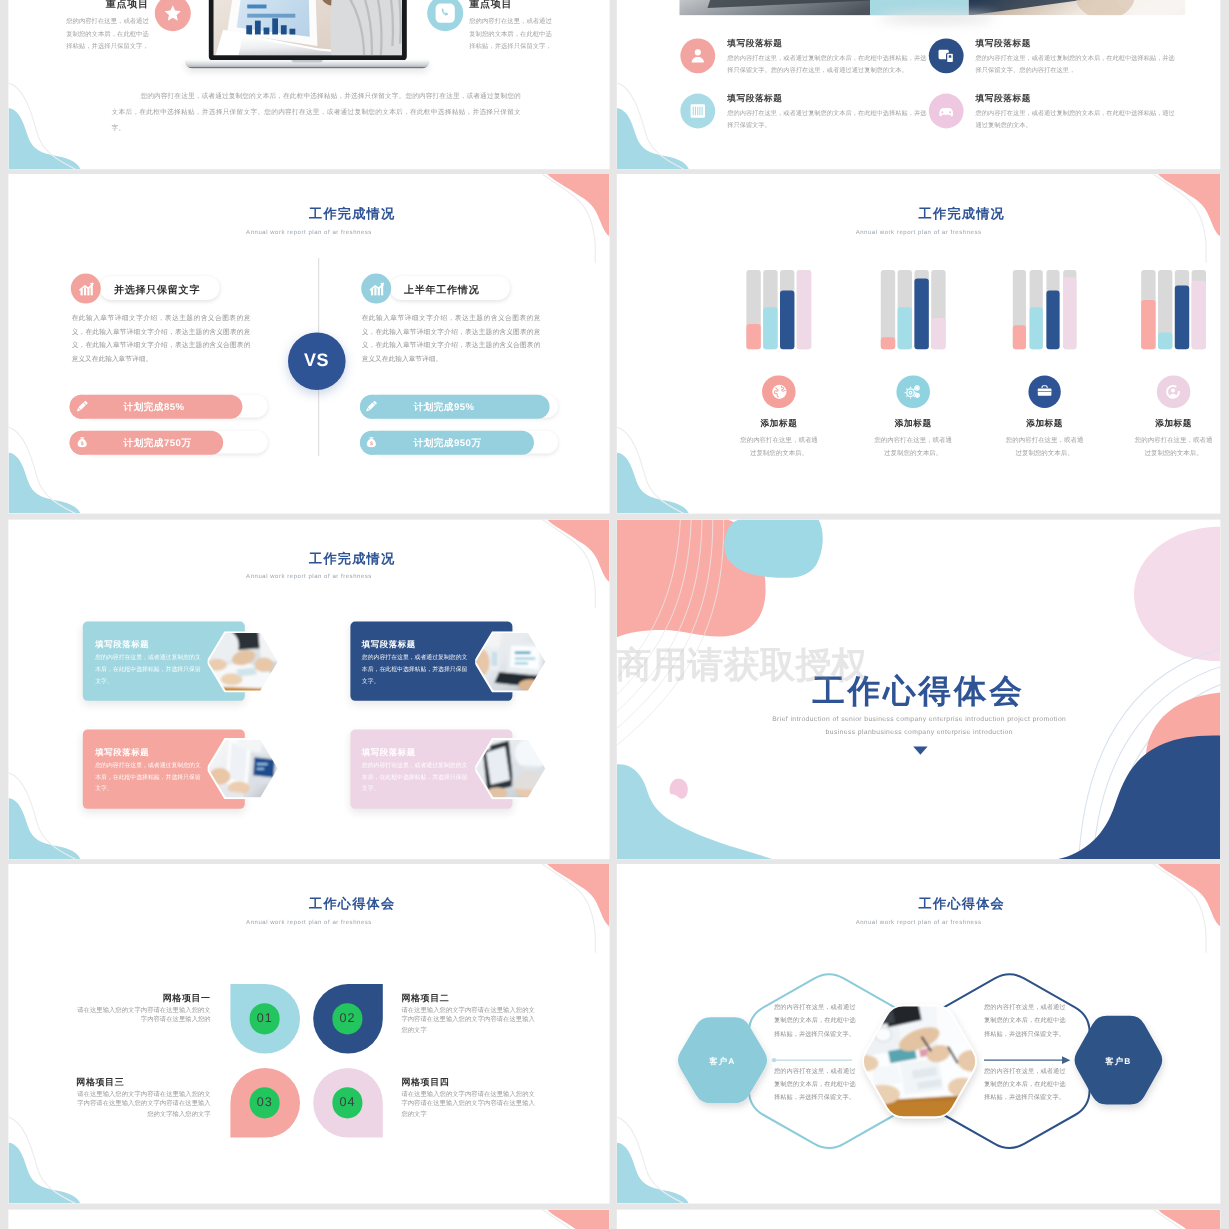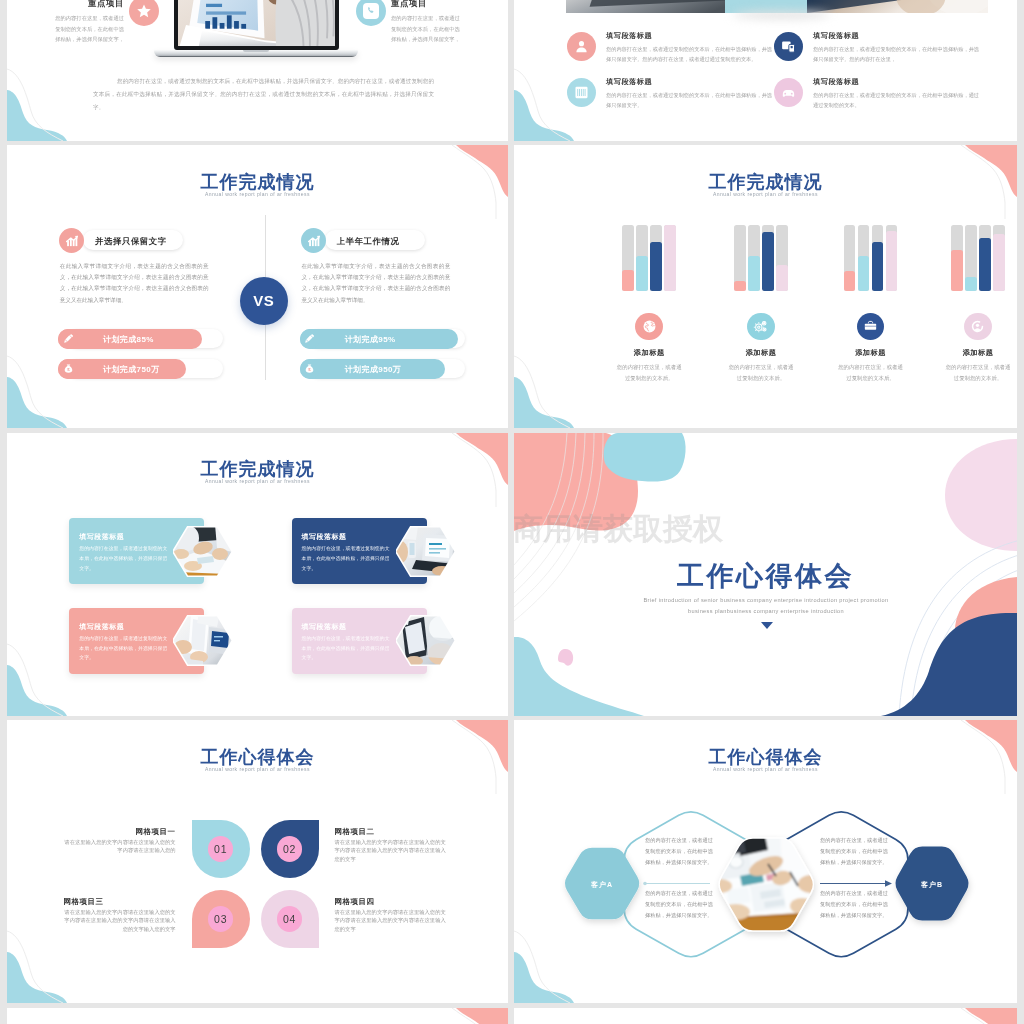--- a/index.html
+++ b/index.html
@@ -12,21 +12,21 @@
   .r0{top:-142px;height:283px;}
   .r1{top:145px;height:283px;}
   .r2{top:432.5px;height:283px;}
   .r3{top:720px;height:283px;}
   .r4{top:1007.5px;height:283px;}
   .sv{position:absolute;left:0;top:0;width:100%;height:100%;}
   .ttl{position:absolute;left:0;width:100%;text-align:center;
        color:#2f5496;font-weight:bold;letter-spacing:1px;}
   .sub{position:absolute;left:0;width:100%;text-align:center;
        color:#9aa3ad;letter-spacing:.6px;}
-  .t3{top:27.5px;font-size:18px;line-height:1.1;}
+  .t3{top:27.5px;font-size:11px;line-height:1.1;margin-left:36px;}
   .s3{top:45.5px;font-size:5.0px;letter-spacing:.45px;}
   .deco{pointer-events:none;}
 
   
   .s1-left{position:absolute;left:45px;top:141px;width:72px;text-align:right;}
   .s1-right{position:absolute;left:384px;top:141px;width:72px;text-align:left;}
   .s1-t{font-size:8.4px;font-weight:bold;color:#3a3a3a;letter-spacing:.6px;line-height:1.1;white-space:nowrap;}
   .s1-b{font-size:5.3px;color:#a2a2a2;line-height:2.0;margin-top:5px;}
   .s1-circ{position:absolute;width:30px;height:30px;border-radius:50%;
            display:flex;align-items:center;justify-content:center;}
@@ -128,27 +128,27 @@
   .p3-part{position:absolute;left:0;top:106px;width:100%;text-align:center;
      font-family:"Liberation Serif","DejaVu Serif",serif;font-size:15px;color:#3c3c3c;letter-spacing:1.2px;}
   .p3-title{position:absolute;left:0;top:125px;width:100%;text-align:center;
      font-size:27px;font-weight:bold;color:#2f5496;letter-spacing:2.5px;}
   .p3-sub{position:absolute;left:124px;top:162px;width:256px;text-align:center;
      font-size:5.6px;color:#9b9b9b;line-height:2.0;letter-spacing:.35px;}
   .p3-caret{position:absolute;left:247px;top:189px;width:0;height:0;
      border-left:6px solid transparent;border-right:6px solid transparent;border-top:7px solid #2f5496;}
   .p3-wm1{position:absolute;left:-1px;top:42px;width:400px;text-align:left;
      font-size:30px;font-weight:bold;color:rgba(140,140,140,.22);letter-spacing:0px;line-height:1;}
-  .p3-wm2{position:absolute;left:-1px;top:81px;width:400px;text-align:left;
+  .p3-wm2{position:absolute;left:-1px;top:107px;width:400px;text-align:left;
      font-size:30px;font-weight:bold;color:rgba(140,140,140,.22);letter-spacing:0px;line-height:1;font-family:Liberation Serif, serif;}
 
   
   .num-wrap{position:absolute;left:0;top:0;width:100%;height:100%;}
   .nshape{position:absolute;width:58px;height:58px;}
-  .ncirc{position:absolute;width:25.5px;height:25.5px;border-radius:50%;background:#f9a8d4;
+  .ncirc{position:absolute;width:25.5px;height:25.5px;border-radius:50%;background:#22c55e;
      display:flex;align-items:center;justify-content:center;font-size:10.5px;color:#3d3d3d;letter-spacing:.8px;}
   .ntt{position:absolute;font-size:7.5px;font-weight:bold;color:#333;letter-spacing:.5px;line-height:1.1;}
   .nbb{position:absolute;font-size:5.3px;color:#9b9b9b;line-height:1.68;}
 
   
   .hex-wrap{position:absolute;left:0;top:0;width:100%;height:100%;}
   .hex-wrap>svg{position:absolute;left:0;top:0;width:503px;height:283px;}
   .hx-lbl{position:absolute;font-size:7px;font-weight:bold;color:#fff;letter-spacing:1px;
      text-align:center;width:80px;}
   .hx-tx{position:absolute;width:68px;font-size:5.2px;color:#8e8e8e;line-height:2.1;text-align:justify;}

